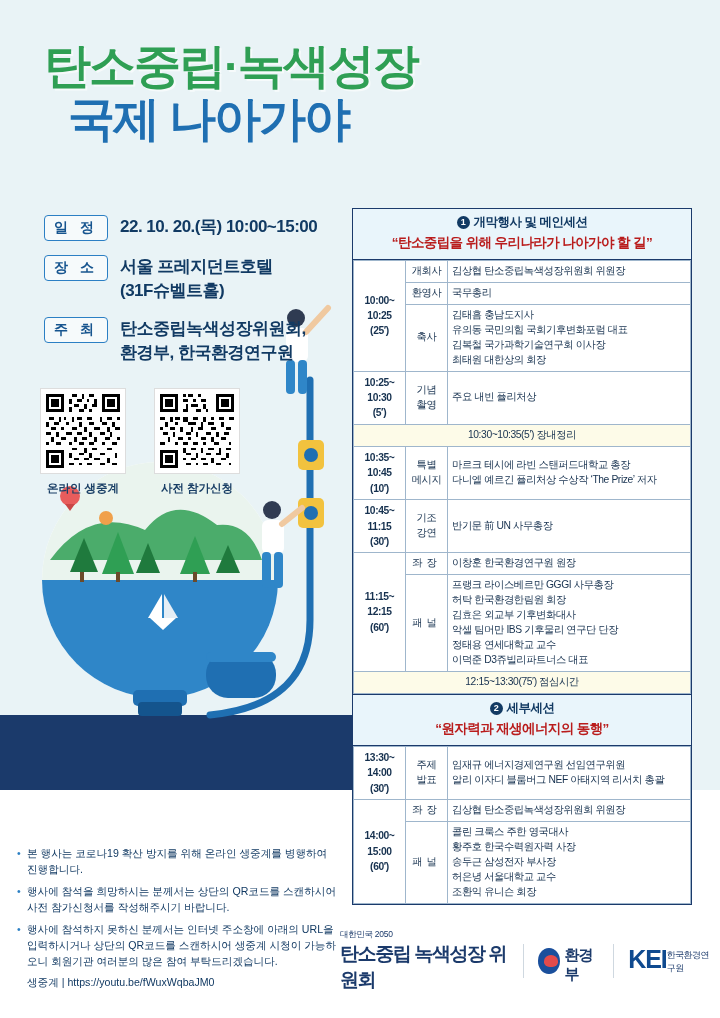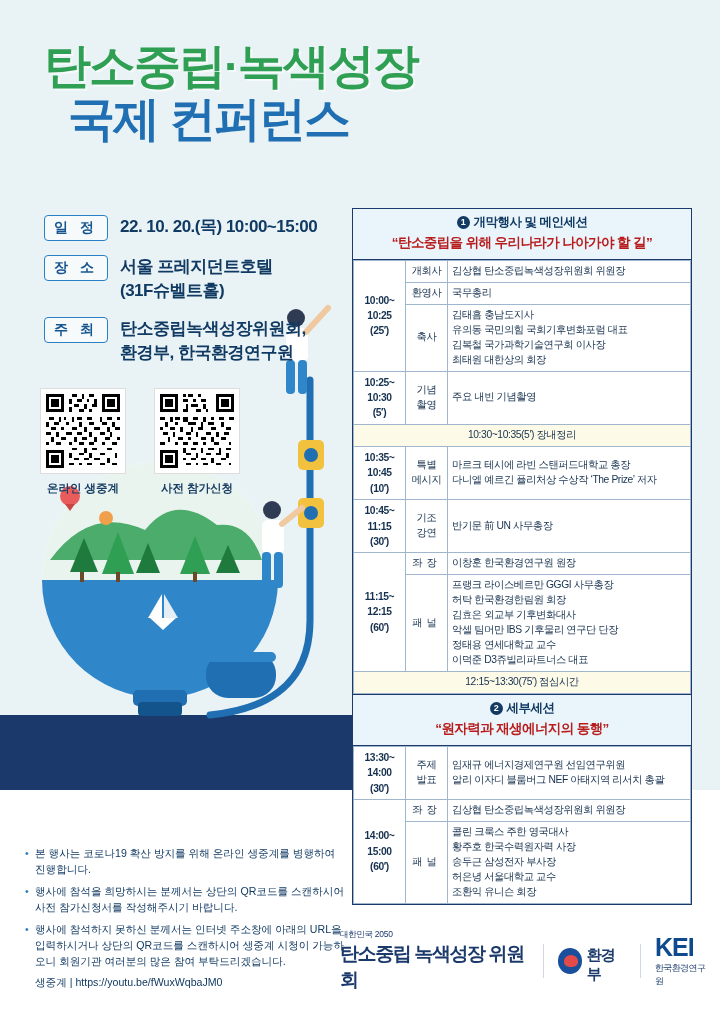--- a/index.html
+++ b/index.html
@@ -51,40 +51,40 @@
   .qr-area { position:absolute; left:40px; top:388px; display:flex; gap:28px; }
   .qr-block { text-align:center; }
   .qr-code {
     width:86px; height:86px; background:#ffffff; padding:5px; border:1px solid #ddd;
     display:block;
   }
   .qr-cap { font-size:11.5px; color:#1a3f66; margin-top:7px; font-weight:bold; }
   
   .illus { position:absolute; left:10px; top:260px; width:345px; height:460px; }
   
-  .notes { position:absolute; left:25px; top:845px; width:320px; }
+  .notes { position:absolute; left:17px; top:845px; width:320px; }
   .note-item {
     font-size:10.6px; color:#123a63; line-height:1.55; margin-bottom:5px;
     padding-left:10px; position:relative;
   }
   .note-item::before {
     content:"•"; position:absolute; left:0; top:0; color:#2b7fc4;
   }
   .note-stream { font-size:10.6px; color:#123a63; padding-left:10px; line-height:1.5;}
   
   .logos { position:absolute; left:340px; top:930px; width:370px; height:62px; display:flex; align-items:center; gap:14px;}
   .logo-main { display:flex; flex-direction:column; }
   .logo-slogan { font-size:8.5px; color:#1b3a6b; letter-spacing:-0.3px;}
   .logo-title { font-size:19px; font-weight:bold; color:#1b3a6b; letter-spacing:-1.4px;}
   .logo-div { width:1px; height:34px; background:#cfd8e0;}
   .logo-me { display:flex; align-items:center; gap:5px;}
   .logo-me-mark { width:26px; height:26px; border-radius:50%; background:#1a4f9c; position:relative;}
   .logo-me-mark::after{content:"";position:absolute; left:6px; top:7px; width:14px;height:12px;background:#e34b4b;border-radius:50% 50% 40% 40%;}
   .logo-me-text { font-size:15px; font-weight:bold; color:#1b3a6b; letter-spacing:-1px;margin-top:8px;}
-  .logo-kei { display:flex; flex-direction:column; align-items:flex-start;}
+  .logo-kei { display:flex; align-items:flex-start;}
   .logo-kei-big { font-size:25px; font-weight:bold; color:#0f4a8f; letter-spacing:-1px; line-height:1;}
   .logo-kei-sub { font-size:9px; color:#1b3a6b; letter-spacing:-0.6px; margin-top:2px;}
   
   .program {
     position:absolute; left:352px; top:208px; width:340px;
     border:1.5px solid #1b3a6b; background:#ffffff;
   }
   .sec-head {
     background:#e9f5fb; border-bottom:1px solid #1b3a6b; text-align:center; padding:5px 4px 7px;
   }
@@ -160,21 +160,21 @@
     <rect x="252" y="292" width="9" height="36" rx="4" fill="#2f86c8"></rect>
     <rect x="264" y="292" width="9" height="36" rx="4" fill="#2f86c8"></rect>
     <path d="M272 264 L292 248" stroke="#f0c9a0" stroke-width="6" stroke-linecap="round"></path>
 
     <rect x="196" y="392" width="70" height="46" rx="22" fill="#1f6fb2"></rect>
     <rect x="196" y="392" width="70" height="10" rx="5" fill="#2f86c8"></rect>
   </svg>
 
   <div class="title-wrap">
     <div class="title-line1">탄소중립·녹색성장</div>
-    <div class="title-line2">국제 컨퍼런스</div>
+    <div class="title-line2">국제 나아가야</div>
   </div>
 
   <div class="info">
     <div class="info-row">
       <div class="info-label">일 정</div>
       <div class="info-val">
         <span>22. 10. 20.(목) 10:00~15:00</span>
       </div>
     </div>
     <div class="info-row">
@@ -431,21 +431,21 @@
 유의동 국민의힘 국회기후변화포럼 대표
 김복철 국가과학기술연구회 이사장
 최태원 대한상의 회장</td>
       </tr>
       <tr>
         <td class="time multi" style="white-space:pre-line">10:25~
 10:30
 (5′)</td>
         <td class="kind" style="white-space:pre-line">기념
 촬영</td>
-        <td class="detail" style="white-space:pre-line">주요 내빈 기념촬영</td>
+        <td class="detail" style="white-space:pre-line">주요 내빈 퓰리처상</td>
       </tr>
       <tr>
         <td class="bar" colspan="3">10:30~10:35(5′) 장내정리</td>
       </tr>
       <tr>
         <td class="time multi" style="white-space:pre-line">10:35~
 10:45
 (10′)</td>
         <td class="kind" style="white-space:pre-line">특별
 메시지</td>

